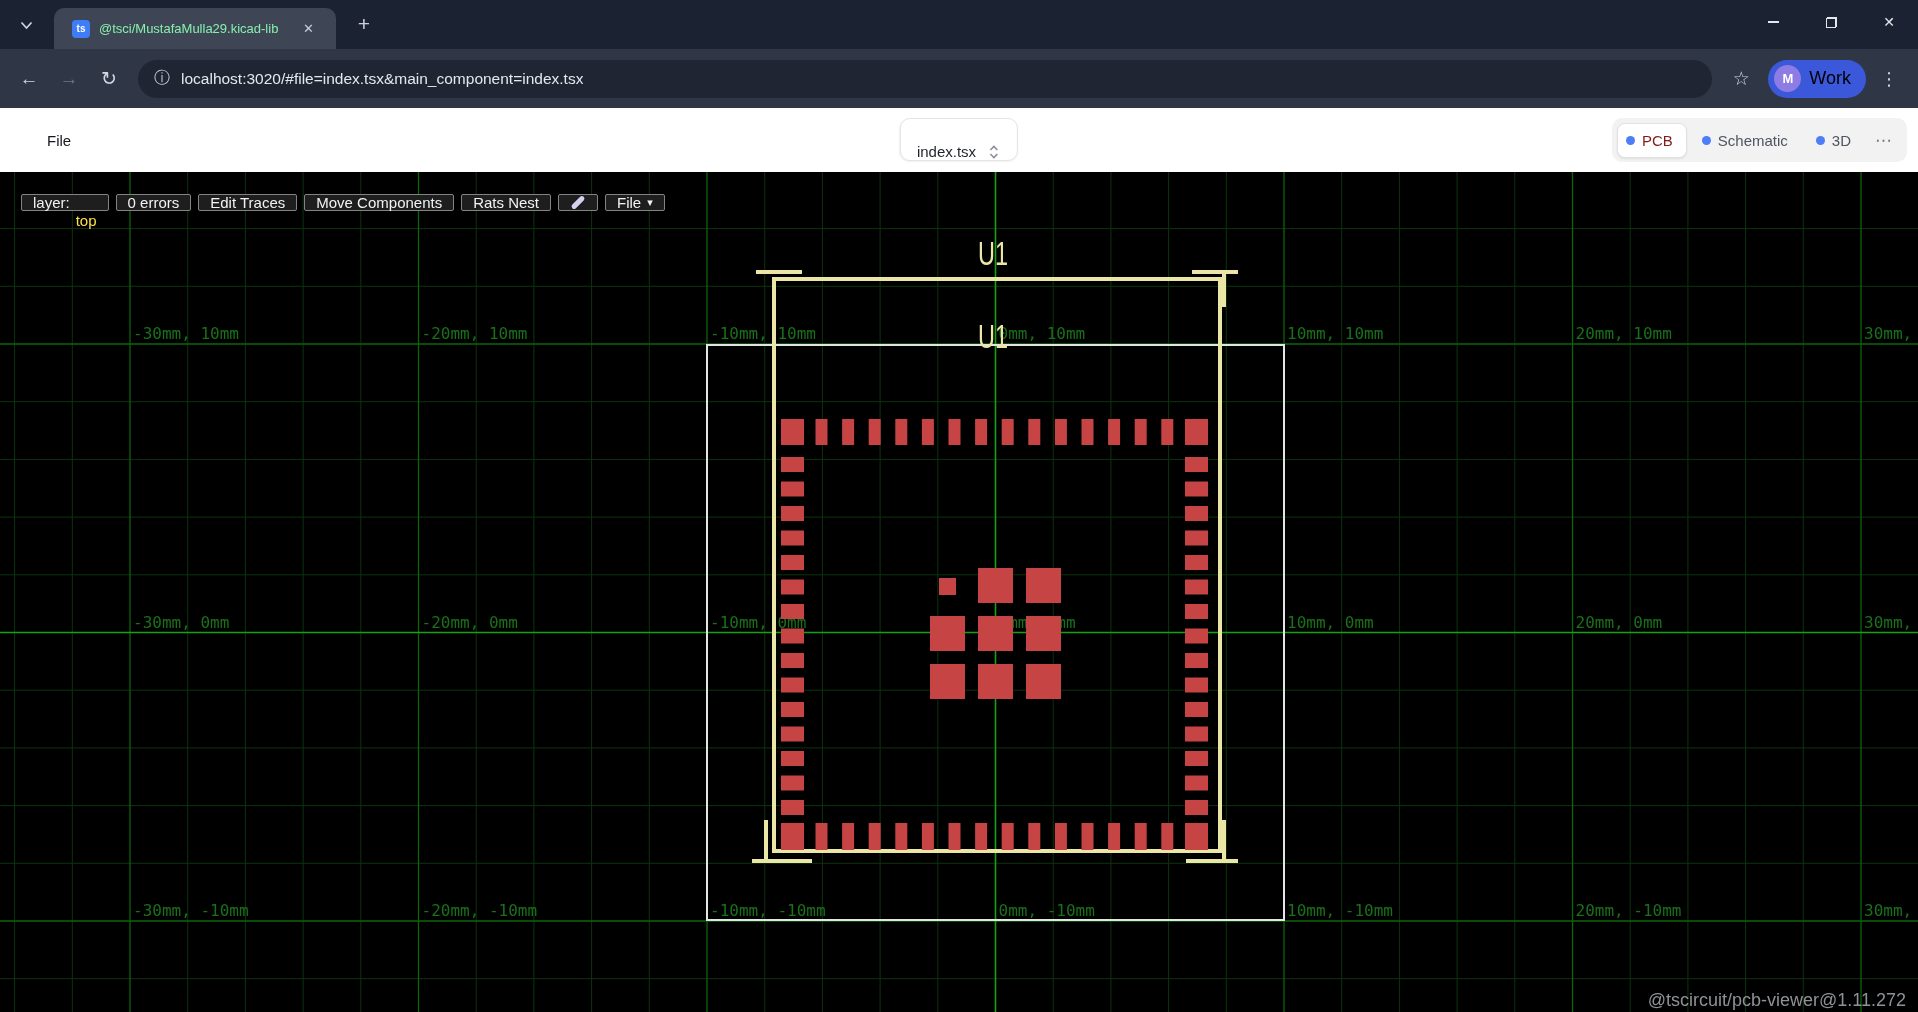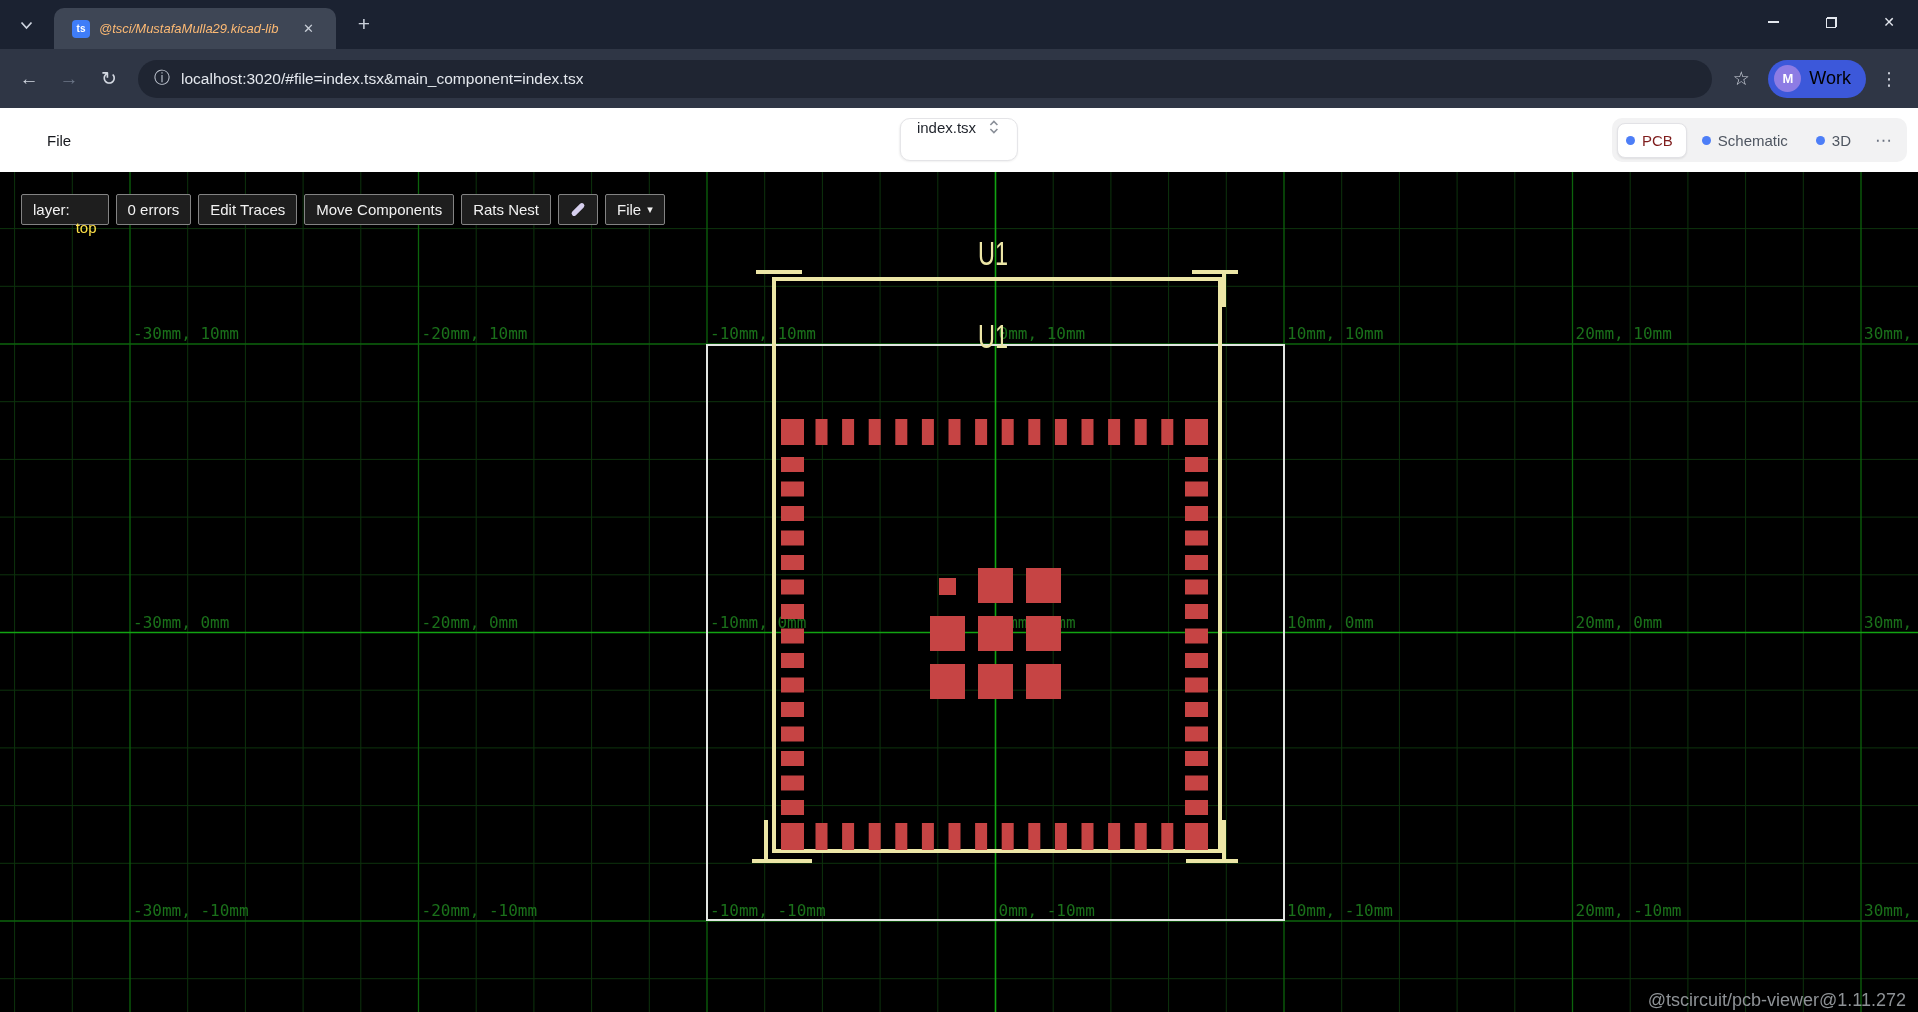--- a/index.html
+++ b/index.html
@@ -7,21 +7,21 @@
               font-family:"Liberation Sans", sans-serif; }
 
   
   .tabbar { height:49px; background:#1b2231; position:relative; }
   .tab-search { position:absolute; left:12px; top:11px; width:28px; height:28px;
     border-radius:8px; display:flex; align-items:center; justify-content:center; cursor:pointer; }
   .tab { position:absolute; left:54px; top:8px; width:282px; height:41px; background:#3e4655;
     border-radius:10px 10px 0 0; display:flex; align-items:center; padding:0 18px; gap:9px; cursor:pointer; }
   .favicon { width:18px; height:18px; border-radius:4px; background:#3f7df8; color:#fff;
     font-size:10px; font-weight:700; display:flex; align-items:center; justify-content:center; flex:none; }
-  .tab-title { color:#fdba74; font-size:13px; white-space:nowrap; overflow:hidden; flex:1;font-style:italic; }
+  .tab-title { color:#86efac; font-size:13px; white-space:nowrap; overflow:hidden; flex:1; }
   .tab-close { color:#c9cfd9; font-size:13px; padding:2px 4px; }
   .newtab { position:absolute; left:350px; top:10px; width:28px; height:28px; color:#c9cfd9;
     font-size:21px; font-weight:300; display:flex; align-items:center; justify-content:center; }
   .wincontrols { position:absolute; right:0; top:0; height:44px; display:flex; }
   .winbtn { width:58px; display:flex; align-items:center; justify-content:center; color:#e3e7ee; font-size:14px; }
   .restore-glyph { width:11px; height:11px; position:relative; }
   .restore-glyph::before { content:""; position:absolute; right:0; top:0; width:8px; height:8px; border:1px solid #e3e7ee; }
   .restore-glyph::after  { content:""; position:absolute; left:0; bottom:0; width:8px; height:8px; border:1px solid #e3e7ee; background:#1b2231; }
   .minus-glyph { width:11px; height:1.5px; background:#e3e7ee; }
 
@@ -40,36 +40,36 @@
     font-size:13px; font-weight:700; display:flex; align-items:center; justify-content:center; }
   .profile-name { color:#000000; font-size:18px; }
   .menu-dots { font-size:18px; }
 
   
   .appheader { height:64px; background:#fff; position:relative; }
   .filemenu { position:absolute; left:24px; top:0; height:100%; display:flex; align-items:center;
     font-size:15px; color:#16181d; font-weight:500; cursor:pointer;margin-left:23px; }
   .selector { position:absolute; left:50%; transform:translateX(-50%); top:10px; height:43px;
     padding:0 16px; border:1px solid #e4e4e7; border-radius:10px; background:#fff;
-    box-shadow:0 1px 2px rgba(0,0,0,.06); display:flex; align-items:flex-start; gap:11px;
+    box-shadow:0 1px 2px rgba(0,0,0,.06); display:flex; align-items:flex-end; gap:11px;
     font-size:15px; color:#1f232b; cursor:pointer; }
   .segmented { position:absolute; right:11px; top:10px; height:44px; background:#f2f2f3;
     border-radius:10px; display:flex; align-items:center; padding:0 5px; gap:2px; }
   .seg-chip { display:flex; align-items:center; gap:7px; padding:8px 13px; border-radius:8px;
     font-size:15px; color:#4e5560; cursor:pointer; }
   .seg-chip.active { background:#fff; border:1px solid #e2e2e6; box-shadow:0 1px 2px rgba(0,0,0,.08);
     color:#7f1d1d; font-weight:400;padding-left:8px; }
   .dot { width:9px; height:9px; border-radius:50%; background:#4d7ef7; flex:none; }
   .seg-more { color:#6b7280; font-size:17px; padding:0 9px; letter-spacing:1px; cursor:pointer; }
 
   
   .canvas { position:relative; height:840px; background:#000; overflow:hidden; }
   .canvas svg { position:absolute; left:0; top:0; }
   .pcbtoolbar { position:absolute; left:21px; top:22px; display:flex; gap:7px; }
-  .tbtn { height:31px; background:#1e1e1e; border:1.5px solid #838383; border-radius:2px;
+  .tbtn { height:17px; background:#1e1e1e; border:1.5px solid #838383; border-radius:2px;
     color:#f2f2f2; font-size:15px; display:flex; align-items:center; padding:0 11px; gap:6px;
     cursor:pointer; white-space:nowrap; }
   .layer-red { color:#fde047;margin-top:36px; }
   .pencil-bar { width:16px; height:5px; background:#d6cfee; border-radius:2.5px; transform:rotate(-45deg); }
   .caret { font-size:11px; }
   .version { position:absolute; right:12px; bottom:1px; color:#8e9296; font-size:18px; }
 </style>
 </head>
 <body>
 

